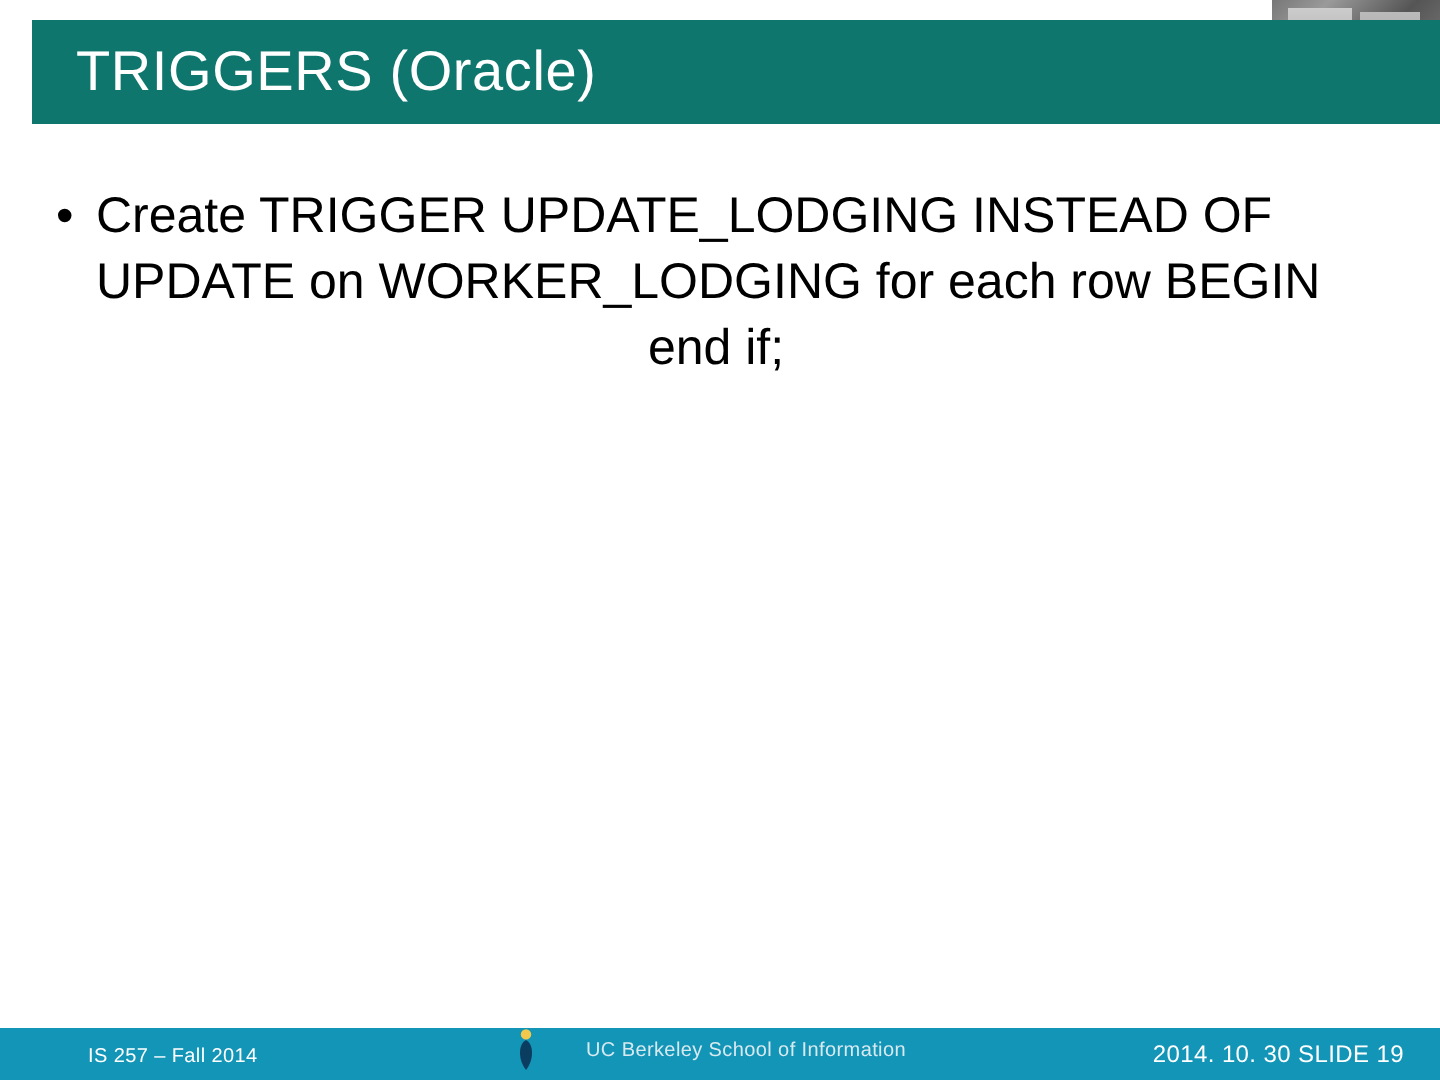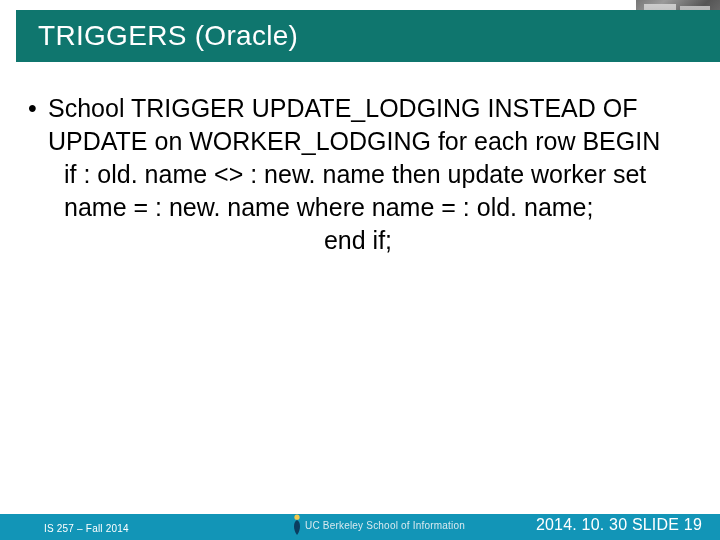--- a/index.html
+++ b/index.html
@@ -12,45 +12,42 @@
   .corner-photo::after { content:""; position:absolute; right:10px; top:6px; width:30px; height:48px; background:linear-gradient(180deg,#bbb,#888); }
   .body { position: absolute; left: 28px; top: 92px; width: 660px; color: #000; font-size: 25px; line-height: 1.32; }
   .bullet { display: flex; }
   .bullet .dot { width: 20px; flex: 0 0 20px; font-size: 25px; line-height: 1.32; }
   .bullet .txt { flex: 1; }
   .indent { padding-left: 36px; }
   .noindent { padding-left: 0; text-align: center; }
   .para { margin: 0; }
   .footer { position: absolute; left: 0; bottom: 0; width: 720px; height: 26px; background: #1295b7; }
   .footer-left { position: absolute; left: 20px; bottom: 6px; color: #fff; font-size: 10px; letter-spacing: 0.2px; padding-left: 24px; }
-  .footer-right { position: absolute; right: 18px; bottom: 6px; color: #fff; font-size: 16px; letter-spacing: 0.2px; }
-  .logo-wrap { position: absolute; left: 50%; transform: translateX(-50%); bottom: 2px; width: 210px; height: 26px; display:flex; align-items:center; justify-content:flex-end; gap:0; }
+  .footer-right { position: absolute; right: 18px; bottom: 6px; color: #fff; font-size: 12px; letter-spacing: 0.2px; }
+  .logo-wrap { position: absolute; left: 50%; transform: translateX(-50%); bottom: 2px; width: 210px; height: 26px; display:flex; align-items:center; justify-content:flex-start; gap:22px; }
   .logo-mark { width: 16px; height: 22px; position: relative; }
   .logo-mark svg { width: 16px; height: 22px; display:block; }
   .logo-text { color: #d8e9ef; font-size: 10px; letter-spacing: 0.2px; white-space: nowrap; }
 </style>
 </head>
 <body>
 <div class="slide">
 
   <div class="corner-photo"></div>
 
   <div class="titlebar">
     <h1>TRIGGERS (Oracle)</h1>
   </div>
 
   <div class="body">
     <div class="bullet">
       <div class="dot">•</div>
       <div class="txt">
-        <span class="para">School TRIGGER UPDATE_LODGING INSTEAD OF UPDATE on WORKER_LODGING for each row BEGIN</span>
+        <span class="para">Create TRIGGER UPDATE_LODGING INSTEAD OF UPDATE on WORKER_LODGING for each row BEGIN</span>
       </div>
-    </div>
-    <div class="indent">
-      <span class="para">if : old. name &lt;&gt; : new. name then update worker set name = : new. name where name = : old. name;</span>
     </div>
     <div class="noindent">
       <span class="para"> end if;</span>
     </div>
   </div>
 
   <div class="footer">
     <div class="footer-left">IS 257 – Fall 2014</div>
     <div class="logo-wrap">
       <div class="logo-mark">

